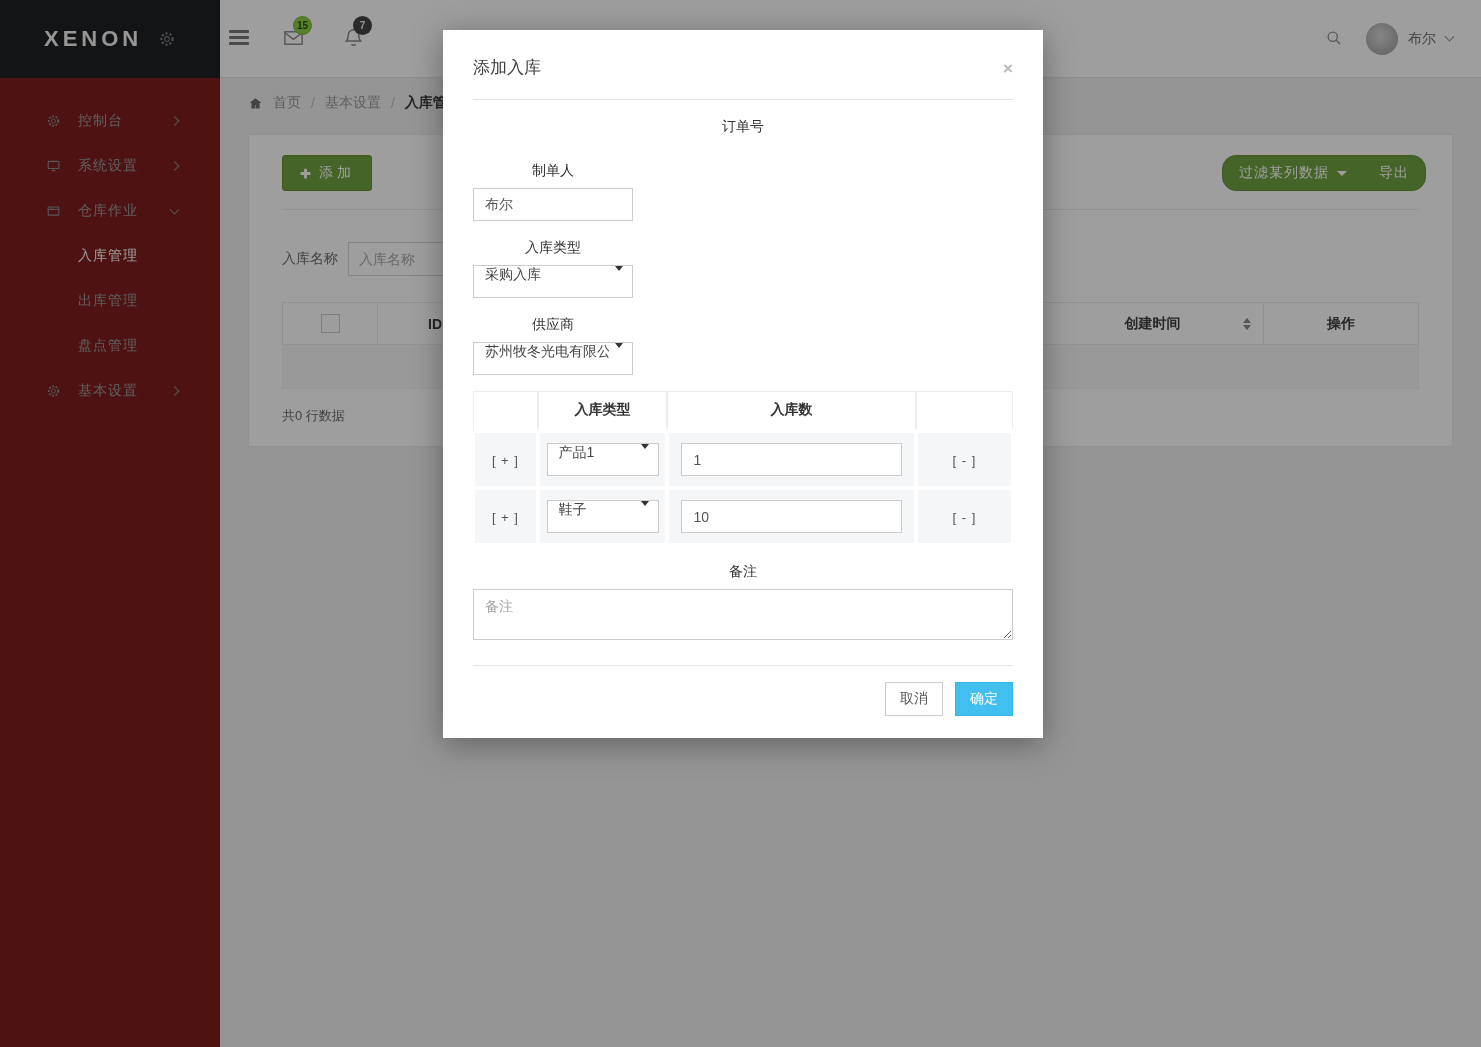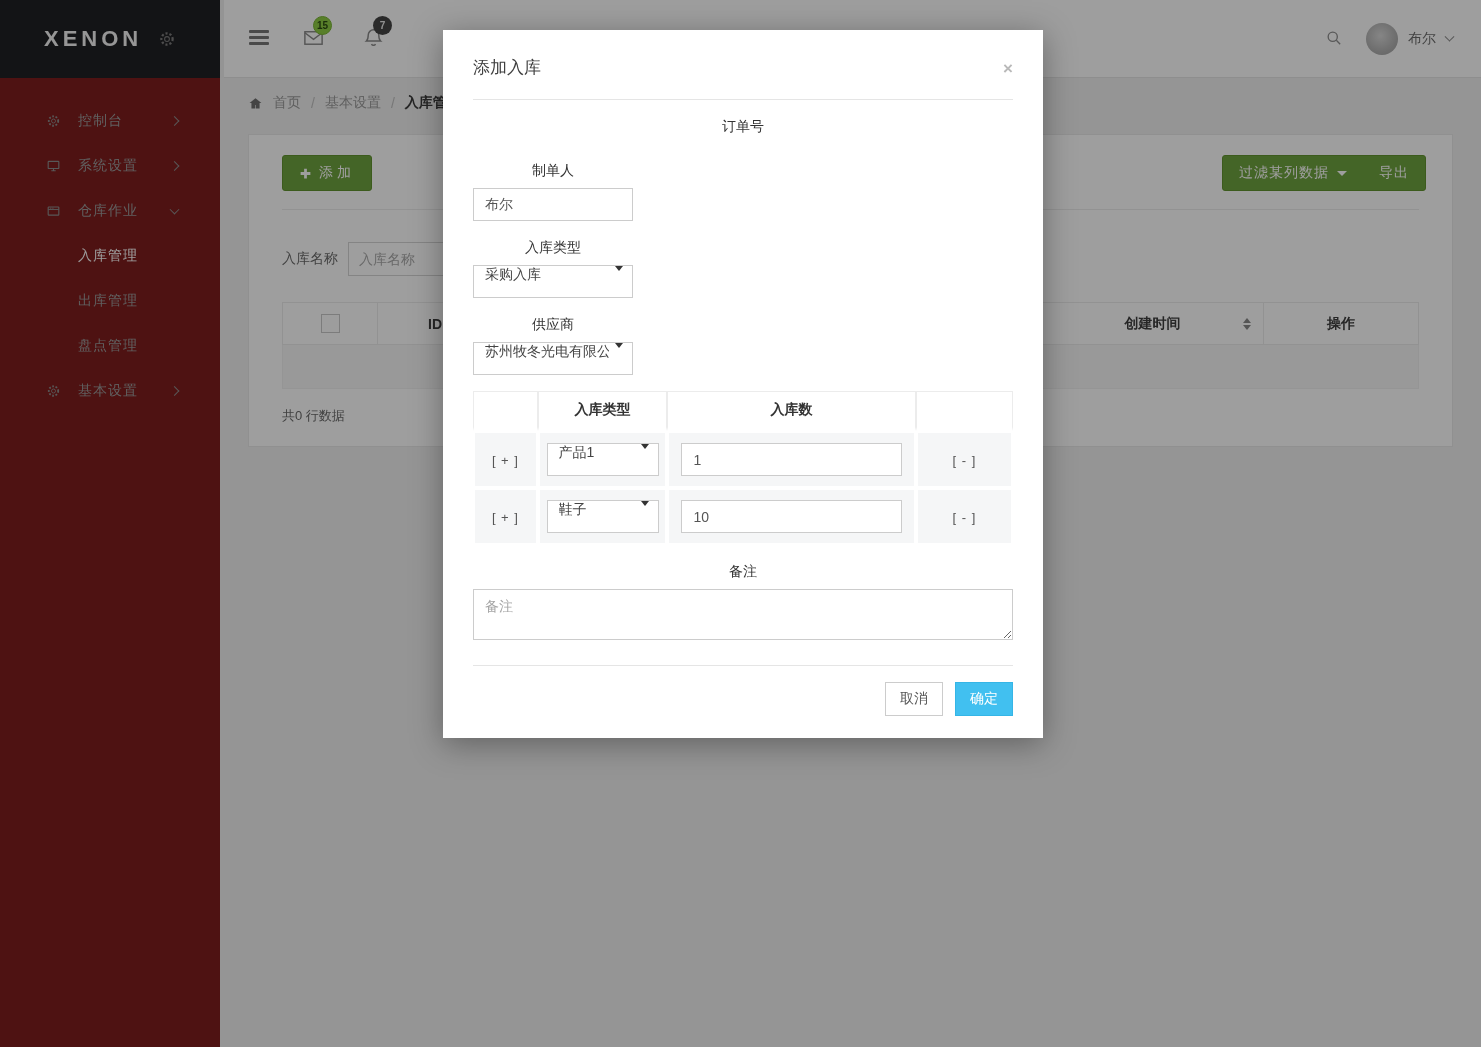--- a/index.html
+++ b/index.html
@@ -20,21 +20,21 @@
   .menu-item { position:relative; height:45px; display:flex; align-items:center; padding-left:46px; cursor:pointer; }
   .menu-item .mi-icon { position:absolute; left:46px; top:50%; transform:translateY(-50%); color:#8e8e8e; display:flex; }
   .menu-item .mi-label { padding-left:32px; color:#9b9b9b; font-size:14px; letter-spacing:1px; }
   .menu-item.sub .mi-label { padding-left:32px; }
   .menu-item.active .mi-label { color:#fdfdfd; }
   .chev { position:absolute; right:42px; top:50%; width:7px; height:7px; border-right:1px solid #8e8e8e; border-bottom:1px solid #8e8e8e; }
   .chev.right { transform:translateY(-50%) rotate(-45deg); }
   .chev.down  { transform:translateY(-70%) rotate(45deg); }
 
   
-  .navbar { position:absolute; left:224px; top:0; right:0; height:78px; background:#ffffff; border-bottom:1px solid #e6e6e6; z-index:5; }
+  .navbar { position:absolute; left:204px; top:0; right:0; height:78px; background:#ffffff; border-bottom:1px solid #e6e6e6; z-index:5; }
   .hamburger { position:absolute; left:25px; top:30px; width:20px; height:16px; cursor:pointer; }
   .hamburger span { display:block; height:3px; background:#787878; margin-bottom:3px; border-radius:1px; }
   .nav-ico { position:absolute; top:26px; color:#8a8a8a; cursor:pointer; }
   .nav-ico.mail { left:78px; }
   .nav-ico.bell { left:138px; }
   .badge { position:absolute; top:-10px; left:11px; min-width:19px; height:19px; border-radius:50%;
            font-size:10px; font-weight:bold; display:flex; align-items:center; justify-content:center; }
   .badge.green { background:#8fce44; color:#2e4d12; border:1px solid #79b534; }
   .badge.dark  { background:#454545; color:#e8e8e8; }
   .nav-right { position:absolute; right:28px; top:0; height:78px; display:flex; align-items:center; gap:22px; }
@@ -49,21 +49,21 @@
   .breadcrumb { display:flex; align-items:center; gap:10px; padding:16px 0 12px 28px; font-size:14px; color:#9a9a9a; }
   .breadcrumb .home-ico { color:#6f6f6f; display:flex; }
   .bc-link { color:#9a9a9a; cursor:pointer; }
   .bc-sep { color:#c0c0c0; }
   .bc-current { color:#3d3d3d; font-weight:bold; }
 
   .panel { margin:10px 28px 0 28px; background:#ffffff; border:1px solid #e8e8e8; min-height:313px; padding:20px 33px 18px 33px; position:relative; }
   .btn-green { background:#6fa33f; border:1px solid #61932f; color:#fff; font-size:14px; border-radius:3px; cursor:pointer; display:inline-flex; align-items:center; gap:7px; padding:8px 16px; letter-spacing:4px; }
   .btn-green .plus-ico { display:flex; }
   .toolbar-right { position:absolute; right:26px; top:20px; display:flex; }
-  .btn-group-green { background:#6fa33f; border:1px solid #61932f; border-radius:3px; display:flex; align-items:center; }
+  .btn-group-green { background:#6fa33f; border:1px solid #61932f; border-radius:14px; display:flex; align-items:center; }
   .bg-btn { color:#fff; font-size:14px; padding:8px 16px; cursor:pointer; display:flex; align-items:center; gap:8px; background:transparent; border:none; letter-spacing:1px; }
   .caret-down { width:0; height:0; border-left:5px solid transparent; border-right:5px solid transparent; border-top:5px solid #ffffff; }
   .panel-divider { border:none; border-top:1px solid #ececec; margin-top:18px; }
   .filter-row { margin-top:32px; display:flex; align-items:center; }
   .filter-label { color:#6a6a6a; font-size:14px; margin-right:10px; }
   .filter-input { width:188px; height:34px; border:1px solid #d5d5d5; padding:0 10px; font-size:14px; color:#555; font-family:inherit; }
   .filter-input::placeholder { color:#a9a9a9; }
 
   .bg-table { width:100%; margin-top:26px; border-collapse:collapse; }
   .bg-table th { height:42px; border:1px solid #ececec; font-size:14px; font-weight:bold; color:#3e3e3e; text-align:center; position:relative; }

